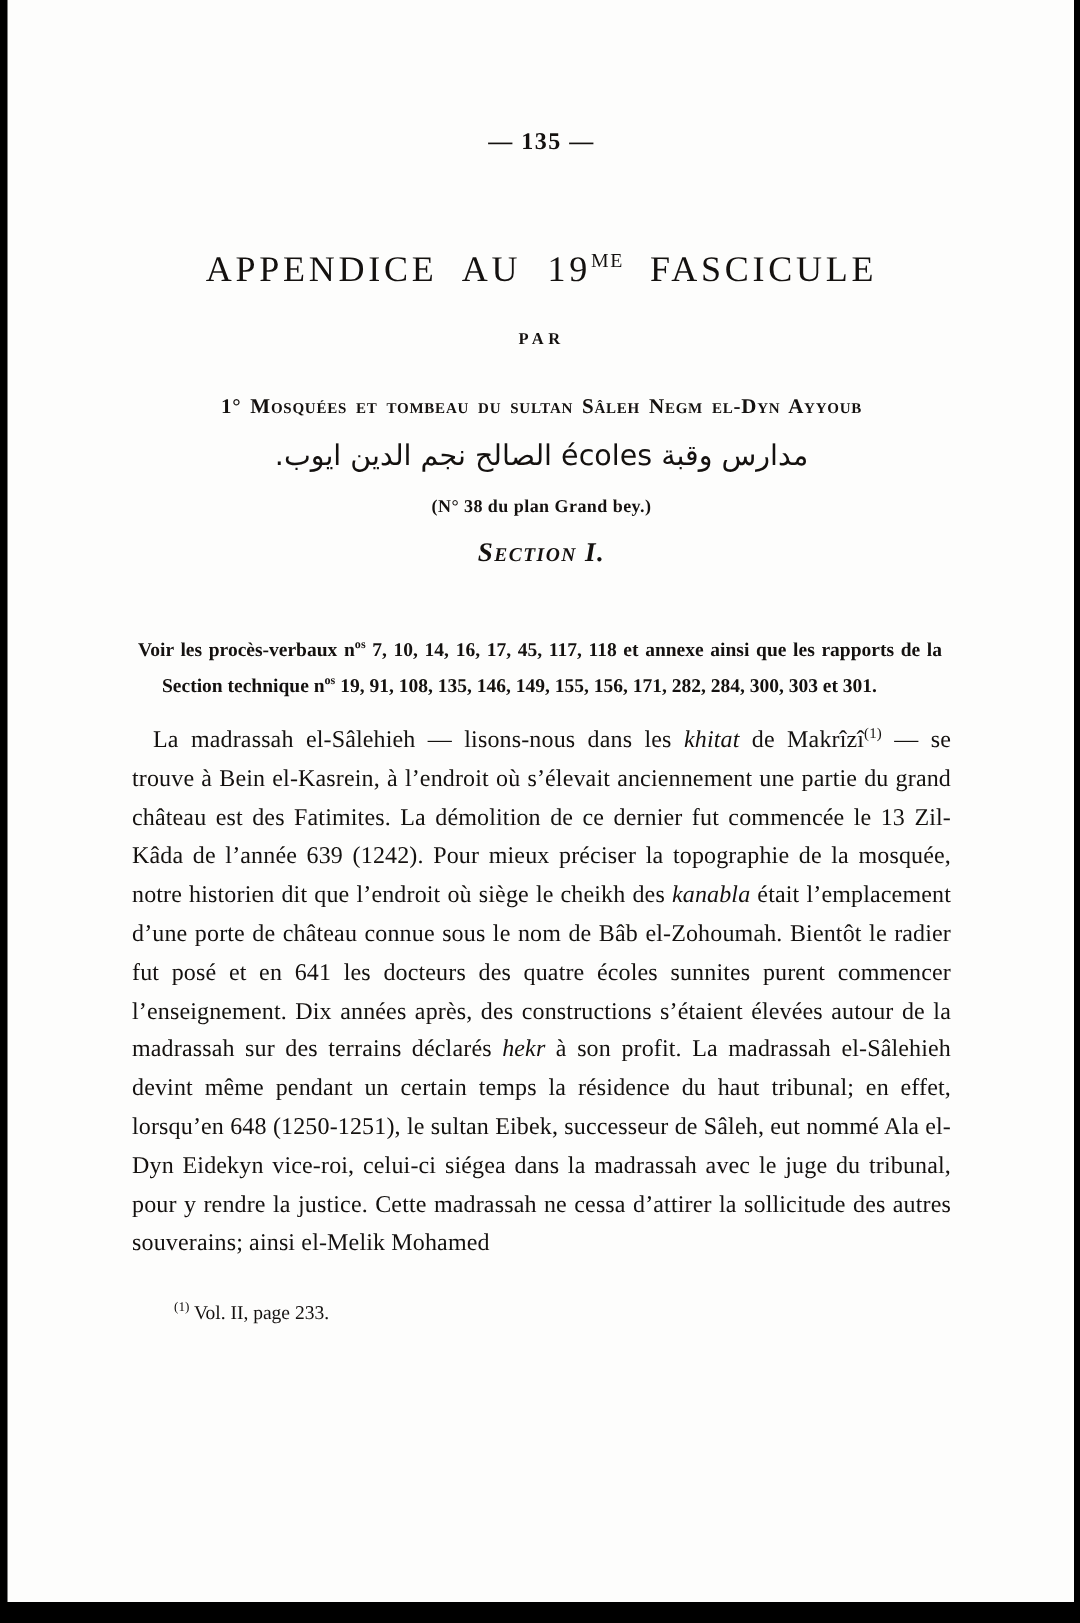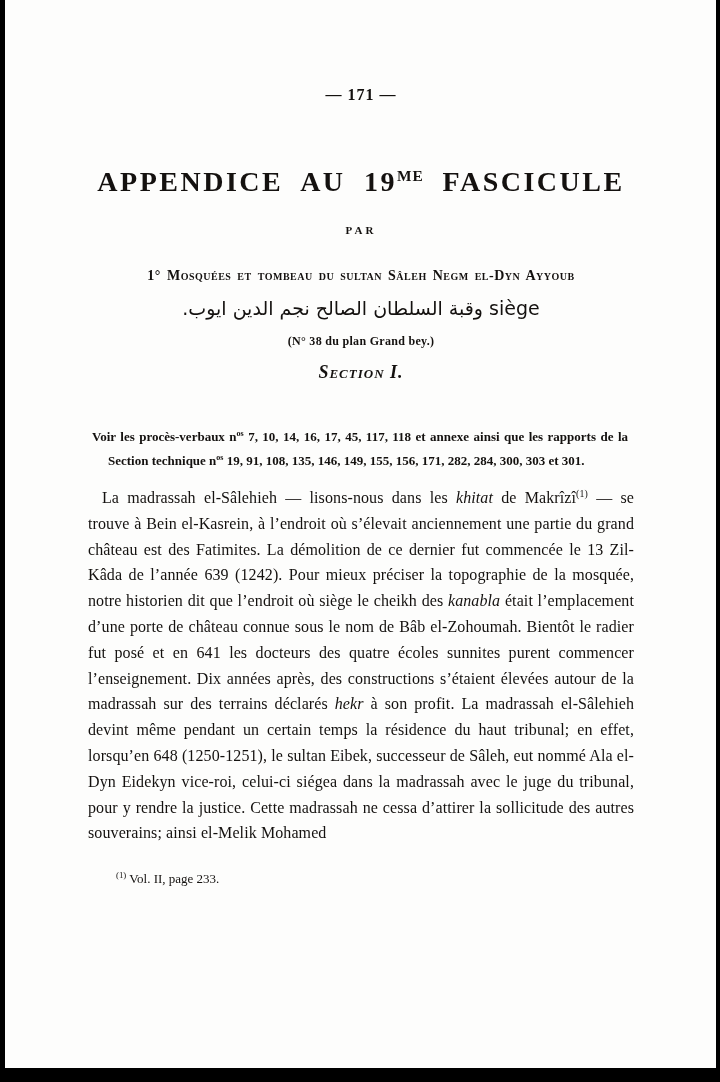--- a/index.html
+++ b/index.html
@@ -34,22 +34,22 @@
     margin-top: 86px;
     text-align: center;
     font-size: 16px;
     font-weight: 700;
     letter-spacing: 1px;
   }
 
   .title {
     margin: 62px 0 0 0;
     text-align: center;
-    font-size: 28px;
-    font-weight: 700;
+    font-size: 24px;
+    font-weight: 400;
     letter-spacing: 2.5px;
     word-spacing: 9px;
   }
   .title .sup { font-size: 0.55em; vertical-align: super; letter-spacing: 1px; }
 
   .par-label {
     margin-top: 26px;
     text-align: center;
     font-size: 11px;
     font-weight: 700;
@@ -134,30 +134,30 @@
 </head>
 <body>
 
 <div class="scan">
   <div class="edge edge-left"></div>
   <div class="edge edge-right"></div>
   <div class="edge edge-bottom"></div>
 
   <div class="content">
 
-    <div class="page-number">— 171 —</div>
+    <div class="page-number">— 135 —</div>
 
     <h1 class="title"><span>APPENDICE AU 19</span><span class="sup">ME</span><span> FASCICULE</span></h1>
 
     <div class="par-label">PAR</div>
 
 
     <h2 class="section-heading">1° Mosquées et tombeau du sultan Sâleh Negm el-Dyn Ayyoub</h2>
 
-    <div class="arabic" dir="rtl">siège وقبة السلطان الصالح نجم الدين ايوب.</div>
+    <div class="arabic" dir="rtl">مدارس وقبة écoles الصالح نجم الدين ايوب.</div>
 
     <div class="plan-note">(N° 38 du plan Grand bey.)</div>
 
     <div class="planche">Section I.</div>
 
     <p class="ref-note"><span>Voir les procès-verbaux n</span><span class="sup">os</span><span> 7, 10, 14, 16, 17, 45, 117, 118 et annexe ainsi que les rapports de la Section technique n</span><span class="sup">os</span><span> 19, 91, 108, 135, 146, 149, 155, 156, 171, 282, 284, 300, 303 et 301.</span></p>
 
     <p class="body-par"><span>La madrassah el-Sâlehieh — lisons-nous dans les </span><span class="i">khitat</span><span> de Makrîzî</span><span class="sup">(1)</span><span> — se trouve à Bein el-Kasrein, à l’endroit où s’élevait anciennement une partie du grand château est des Fatimites. La démolition de ce dernier fut commencée le 13 Zil-Kâda de l’année 639 (1242). Pour mieux préciser la topographie de la mosquée, notre historien dit que l’endroit où siège le cheikh des </span><span class="i">kanabla</span><span> était l’emplacement d’une porte de château connue sous le nom de Bâb el-Zohoumah. Bientôt le radier fut posé et en 641 les docteurs des quatre écoles sunnites purent commencer l’enseignement. Dix années après, des constructions s’étaient élevées autour de la madrassah sur des terrains déclarés </span><span class="i">hekr</span><span> à son profit. La madrassah el-Sâlehieh devint même pendant un certain temps la résidence du haut tribunal; en effet, lorsqu’en 648 (1250-1251), le sultan Eibek, successeur de Sâleh, eut nommé Ala el-Dyn Eidekyn vice-roi, celui-ci siégea dans la madrassah avec le juge du tribunal, pour y rendre la justice. Cette madrassah ne cessa d’attirer la sollicitude des autres souverains; ainsi el-Melik Mohamed</span></p>
 
     <div class="footnote"><span class="sup">(1)</span><span> Vol. II, page 233.</span></div>

